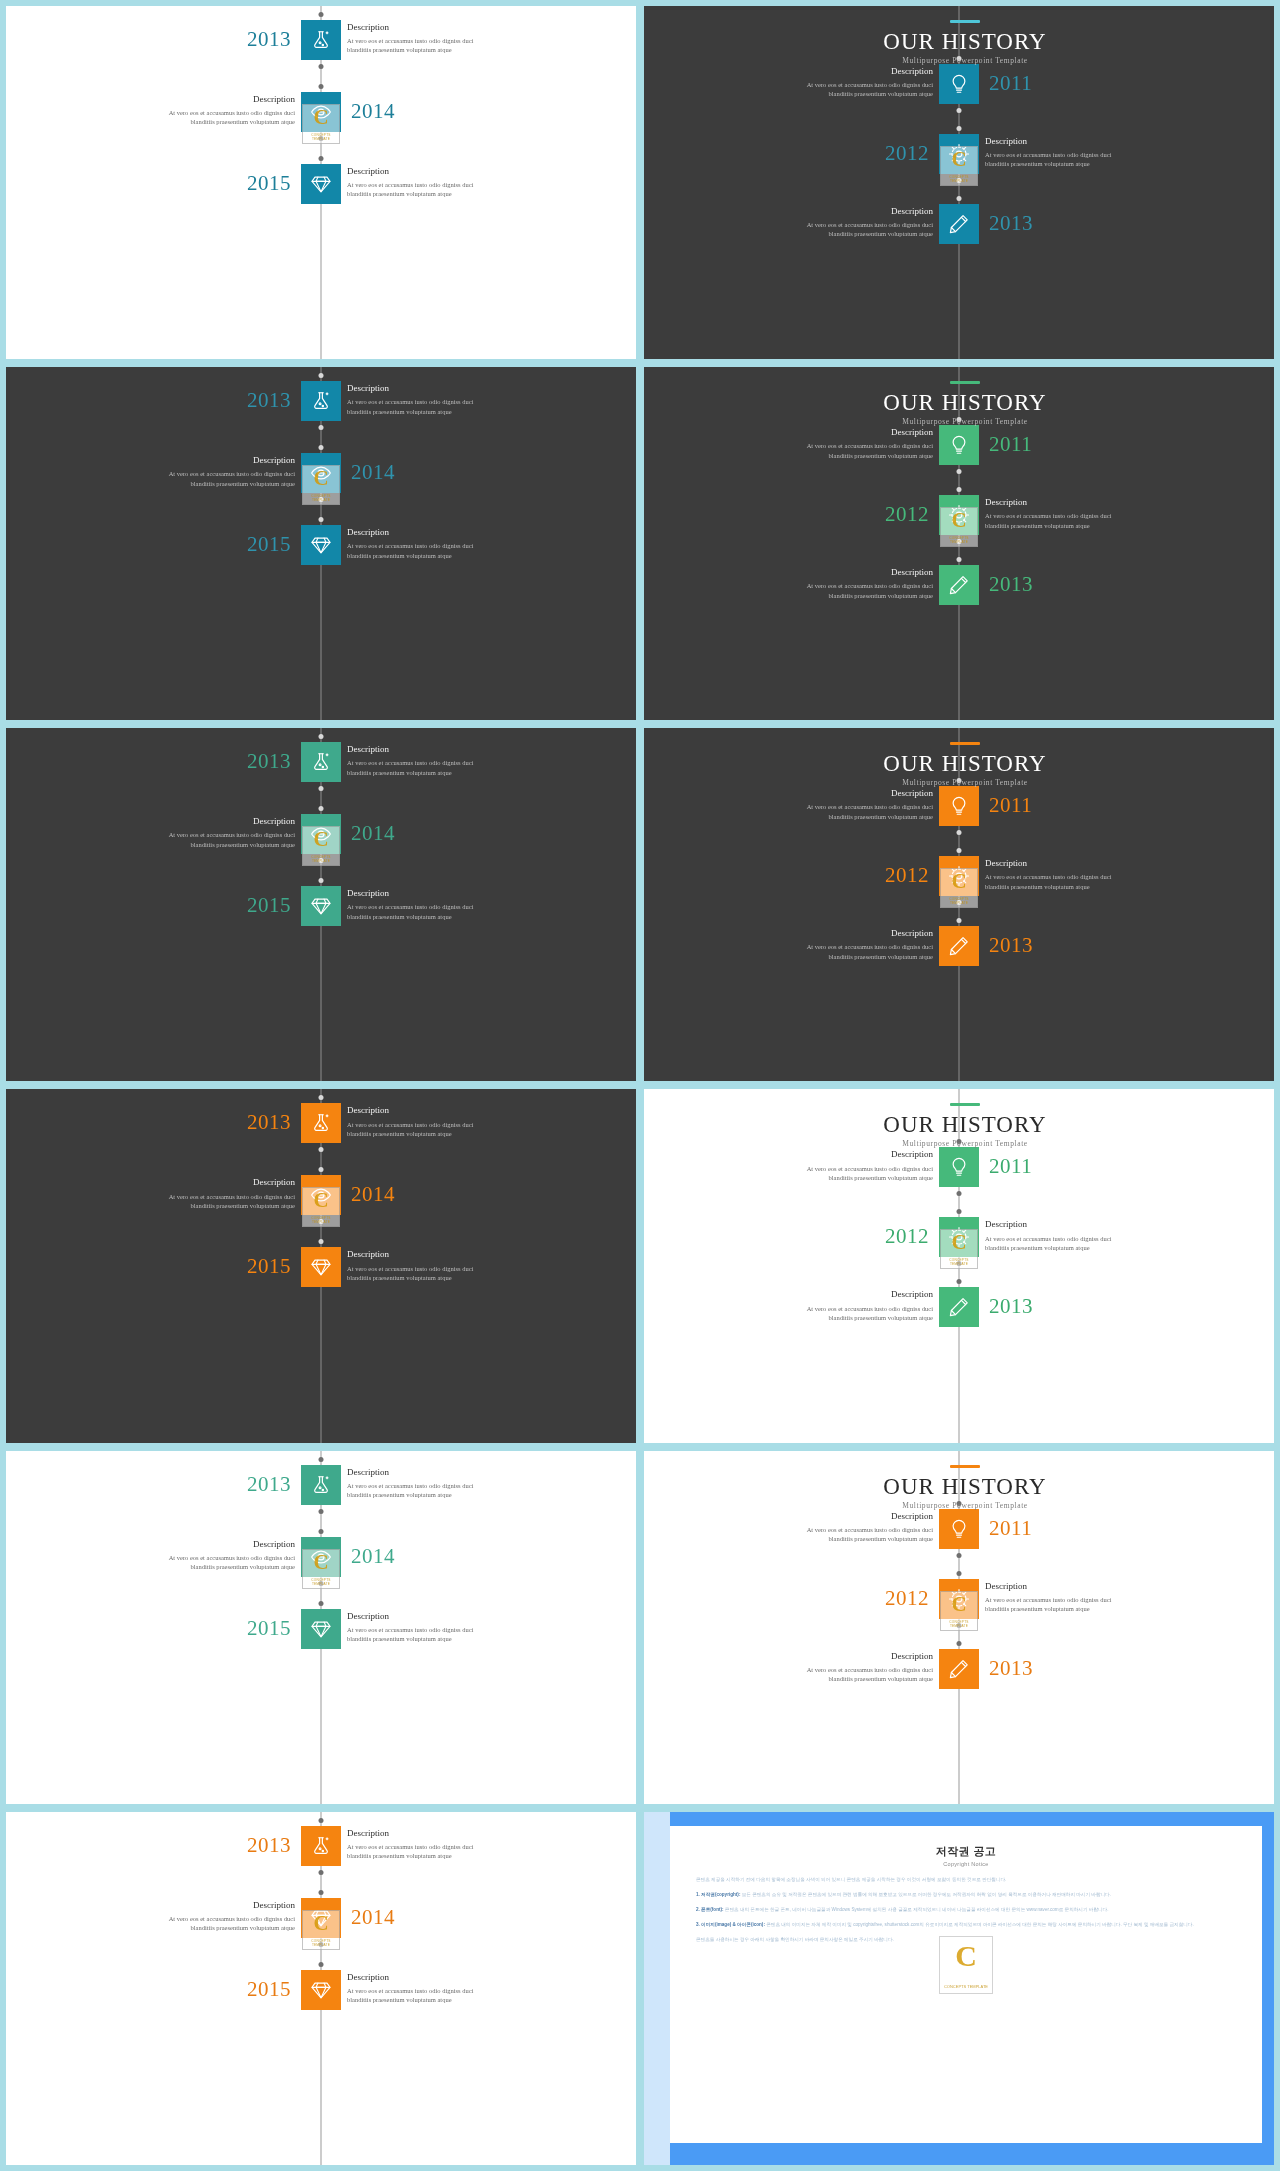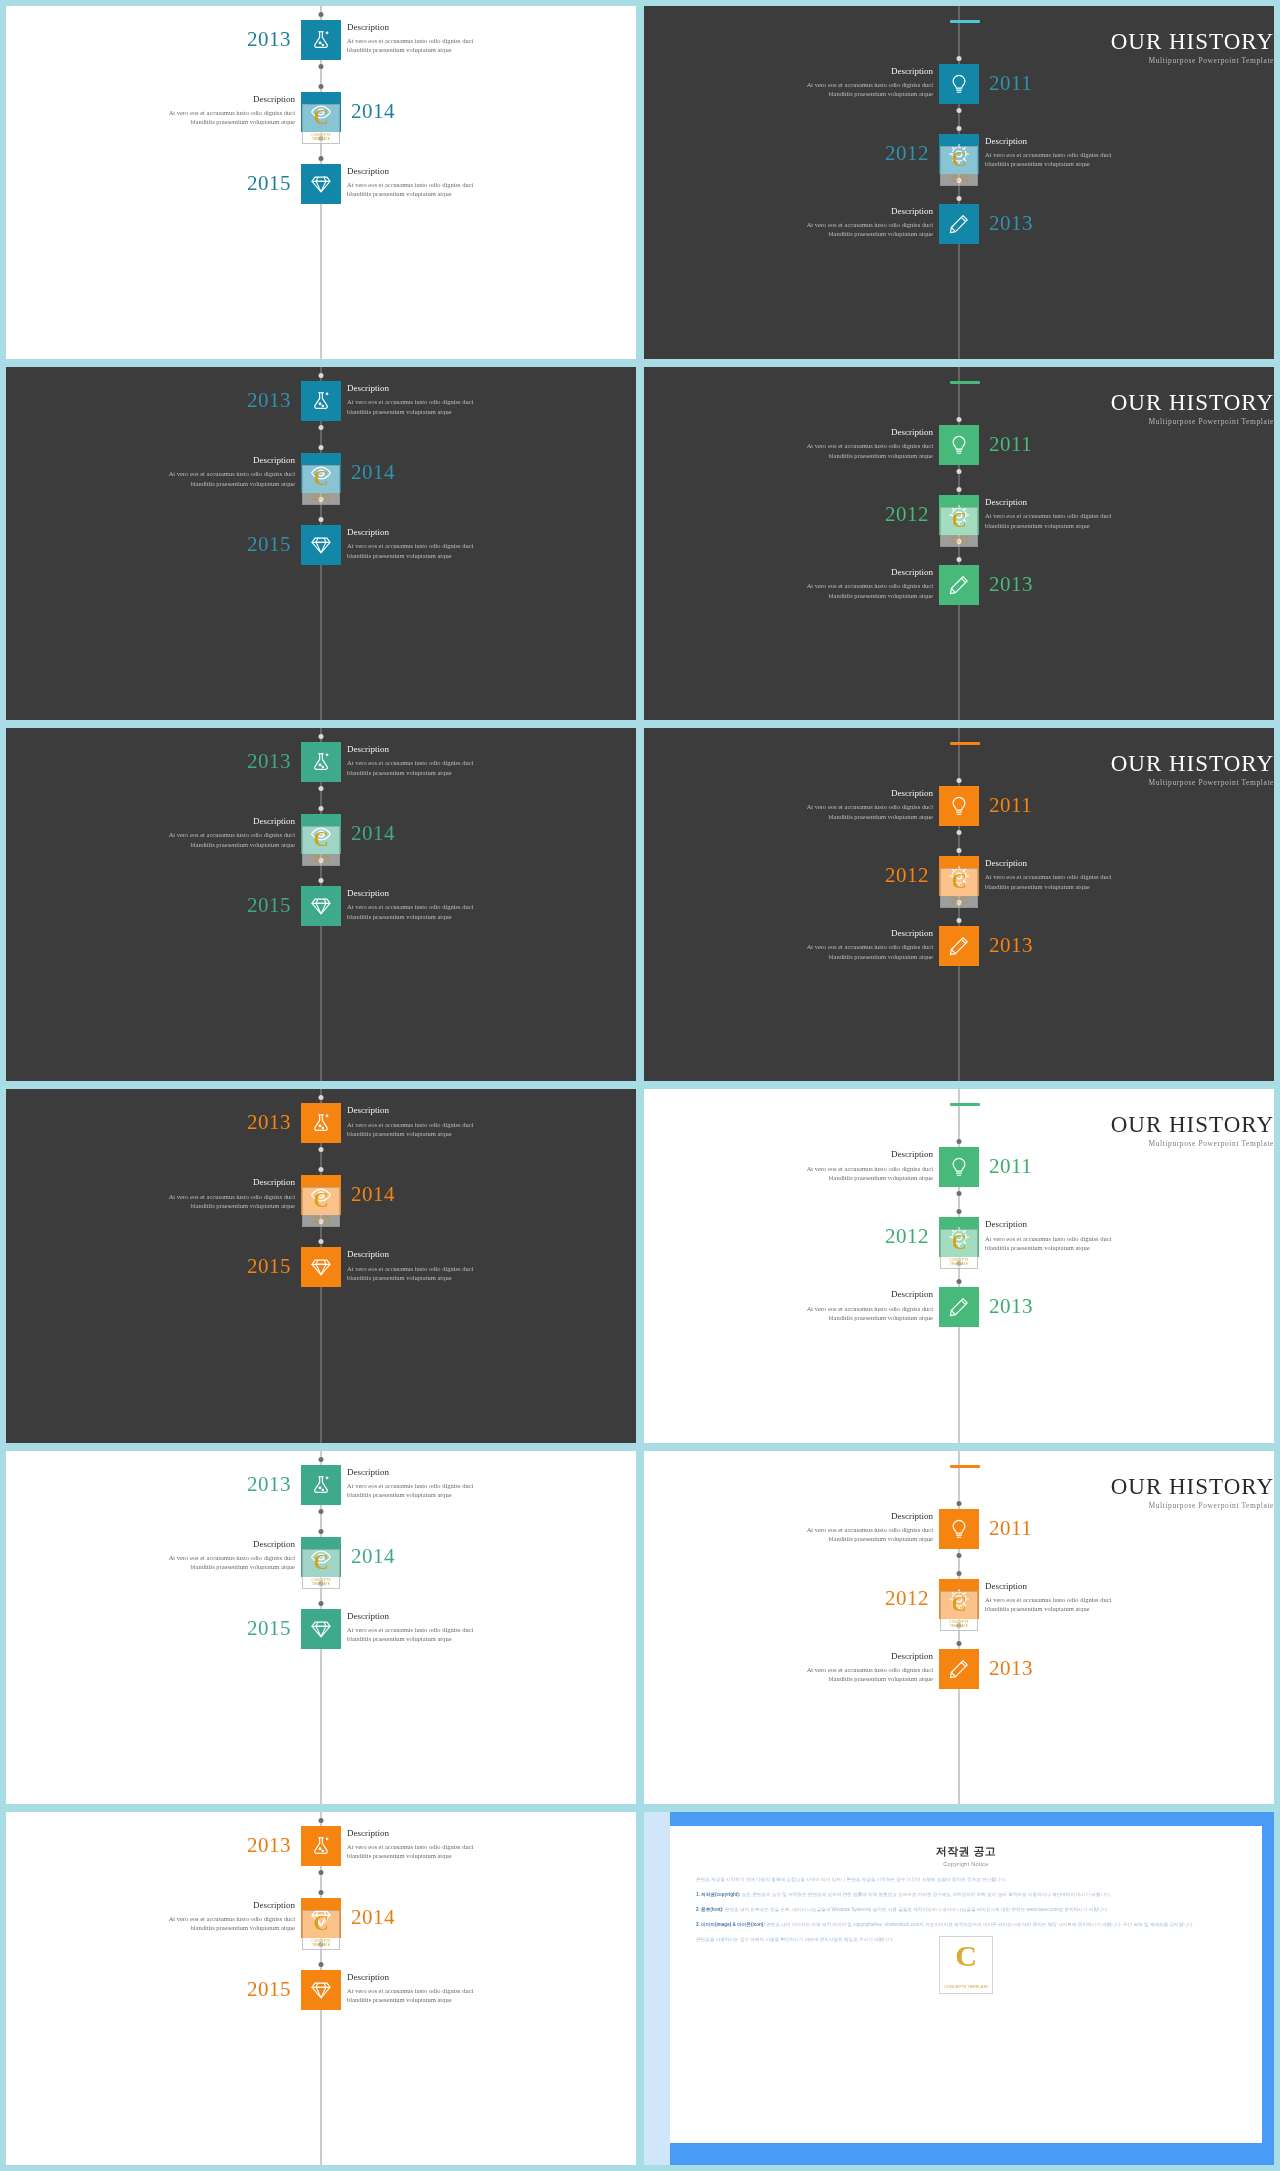--- a/index.html
+++ b/index.html
@@ -86,21 +86,21 @@
   .slide.light .desc .db { color: #6b6b6b; }
   .slide.dark  .desc .dt { color: #f0f0f0; }
   .slide.dark  .desc .db { color: #bdbdbd; }
   .slide.dark .spine { background: #8d8d8d; }
   .slide.dark .dot { background: #d8d8d8; }
 
   
   .hdr {
     position: absolute;
     left: 12px; right: 0; top: 14px;
-    text-align: right;
+    text-align: center;
     z-index: 4;
   }
   .hdr .bar {
     width: 30px; height: 3px;
     margin: 0 auto 7px;
     border-radius: 1px;
   }
   .hdr .h1 {
     font-size: 23px;
     letter-spacing: 1px;

